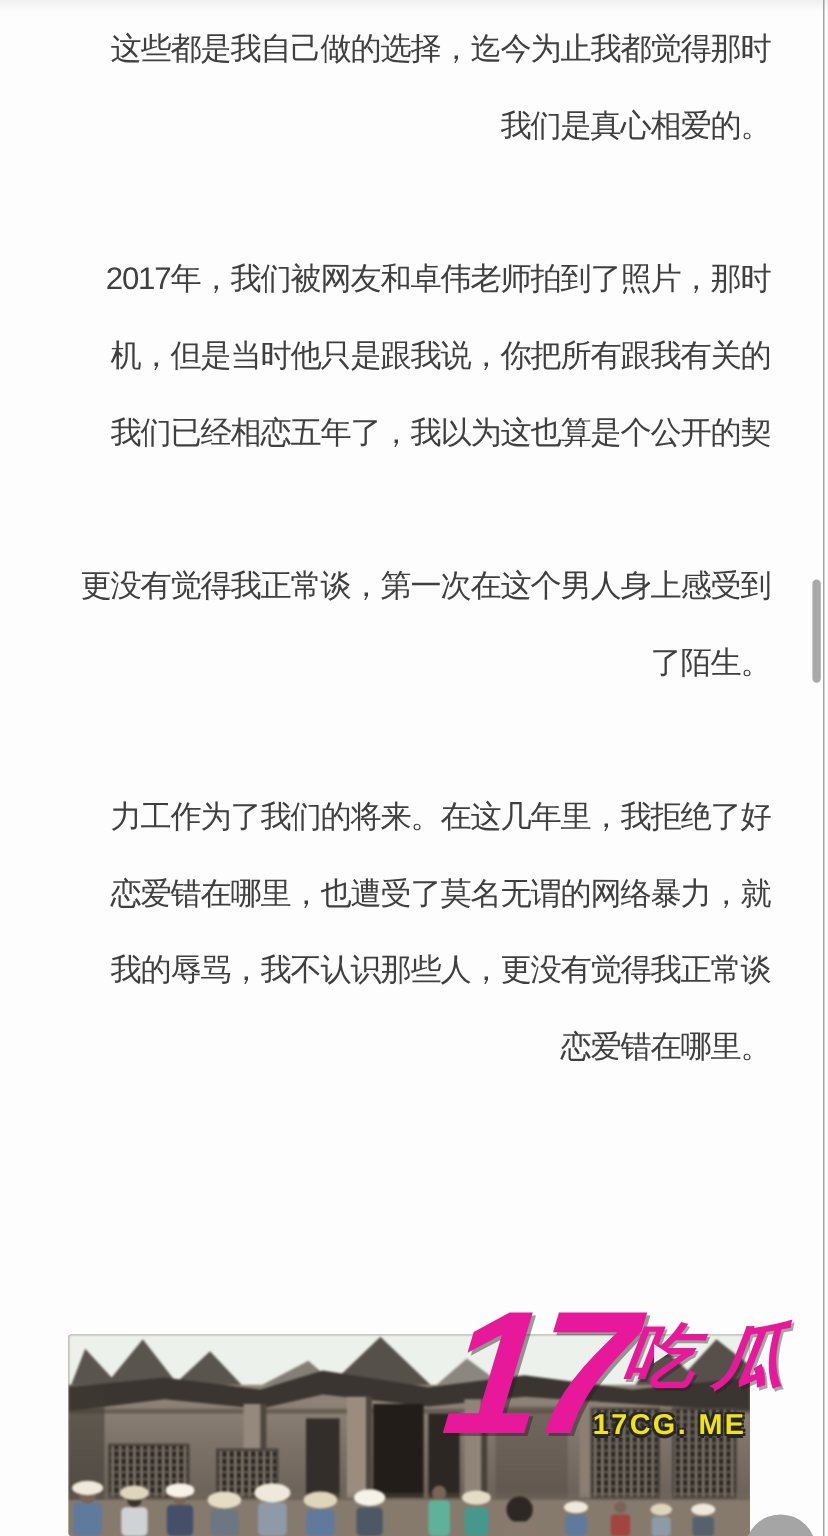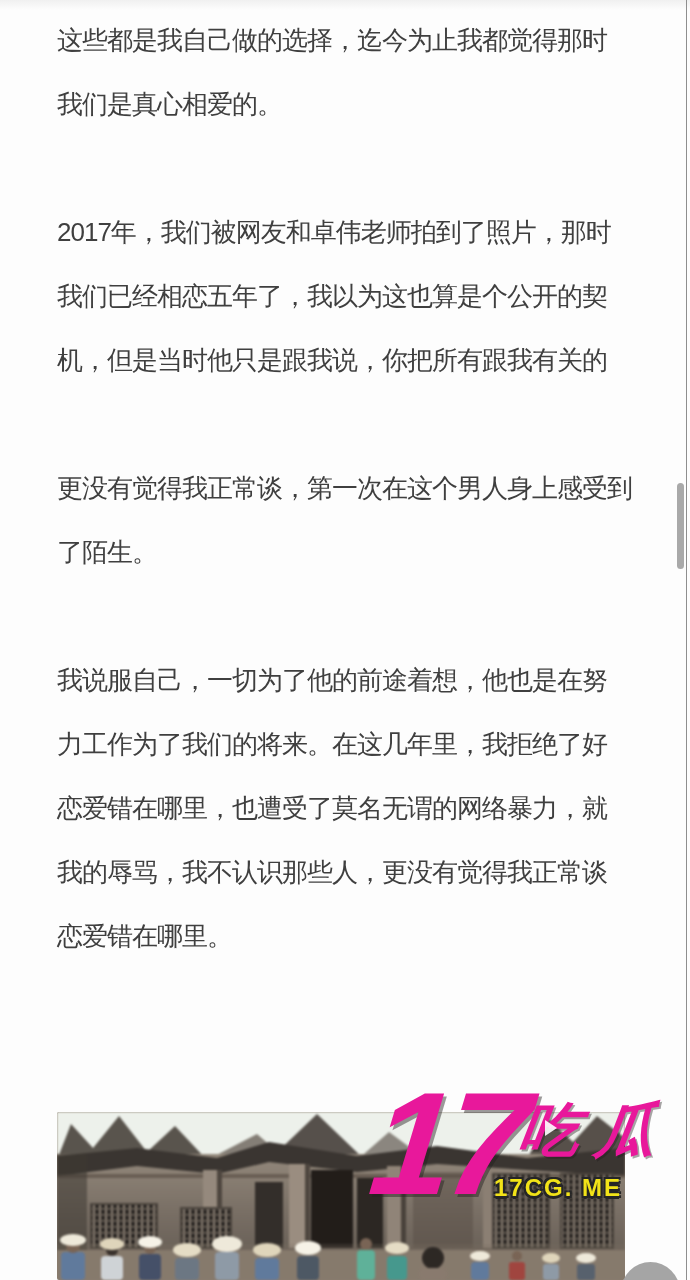--- a/index.html
+++ b/index.html
@@ -7,21 +7,21 @@
   .screen{
     position:relative;width:690px;height:1280px;margin:0 auto;
     background:#fdfdfd;overflow:hidden;
   }
   .top-haze{position:absolute;left:0;top:0;width:100%;height:10px;
     background:linear-gradient(#f0f0f0,rgba(253,253,253,0));}
   
   .article{position:absolute;left:57px;top:8px;width:585px;color:#3f3f3f;}
   .paragraph{margin:0 0 64px 0;}
   .line{height:64px;line-height:64px;font-size:26px;letter-spacing:-1px;
-    white-space:nowrap;overflow:visible;}
+    white-space:nowrap;overflow:visible;text-align:right;}
   
   .photo{position:absolute;left:57px;top:1112px;width:568px;height:168px;
     border-radius:2px;overflow:hidden;background:#8a7d70;}
   .photo svg{display:block;width:100%;height:100%;filter:blur(0.9px) saturate(0.9);}
   
   .wm-number{
     position:absolute;left:372px;top:1088px;z-index:5;
     font-size:146px;line-height:112px;font-weight:900;font-style:italic;
     color:var(--wm-pink,#e8189b);
     transform:skewX(-6deg);
@@ -62,29 +62,28 @@
 <div class="screen">
   <div class="top-haze"></div>
 
   <div class="article">
       <div class="paragraph">
         <div class="line">这些都是我自己做的选择，迄今为止我都觉得那时</div>
         <div class="line">我们是真心相爱的。</div>
       </div>
       <div class="paragraph">
         <div class="line">2017年，我们被网友和卓伟老师拍到了照片，那时</div>
+        <div class="line">机，但是当时他只是跟我说，你把所有跟我有关的</div>
         <div class="line">我们已经相恋五年了，我以为这也算是个公开的契</div>
-        <div class="line">机，但是当时他只是跟我说，你把所有跟我有关的</div>
       </div>
       <div class="paragraph">
         <div class="line">更没有觉得我正常谈，第一次在这个男人身上感受到</div>
         <div class="line">了陌生。</div>
       </div>
       <div class="paragraph">
-        <div class="line">我说服自己，一切为了他的前途着想，他也是在努</div>
         <div class="line">力工作为了我们的将来。在这几年里，我拒绝了好</div>
         <div class="line">恋爱错在哪里，也遭受了莫名无谓的网络暴力，就</div>
         <div class="line">我的辱骂，我不认识那些人，更没有觉得我正常谈</div>
         <div class="line">恋爱错在哪里。</div>
       </div>
     </div>
 
   <div class="photo" title="ancient stone temple gallery with crowd of tourists wearing sun hats">
     <svg viewBox="0 0 568 168" preserveAspectRatio="none" aria-hidden="true">
       <defs>

